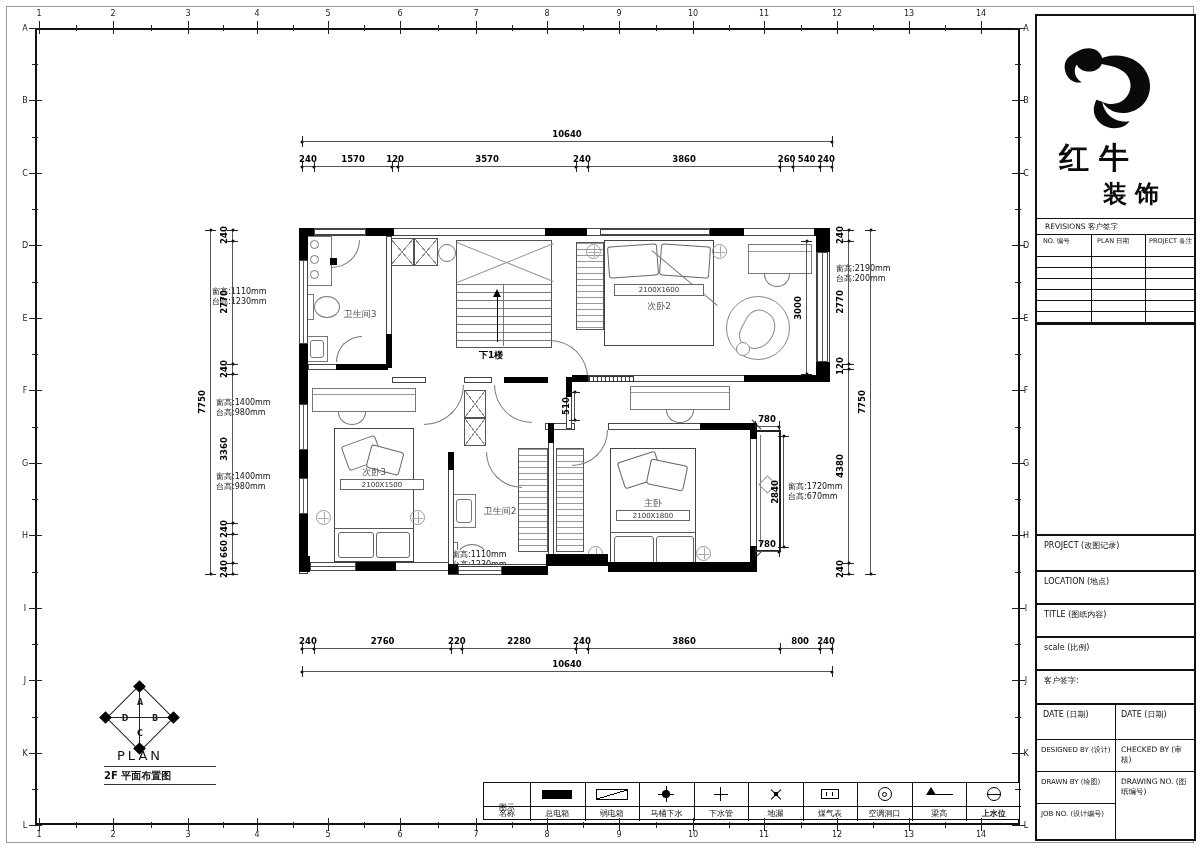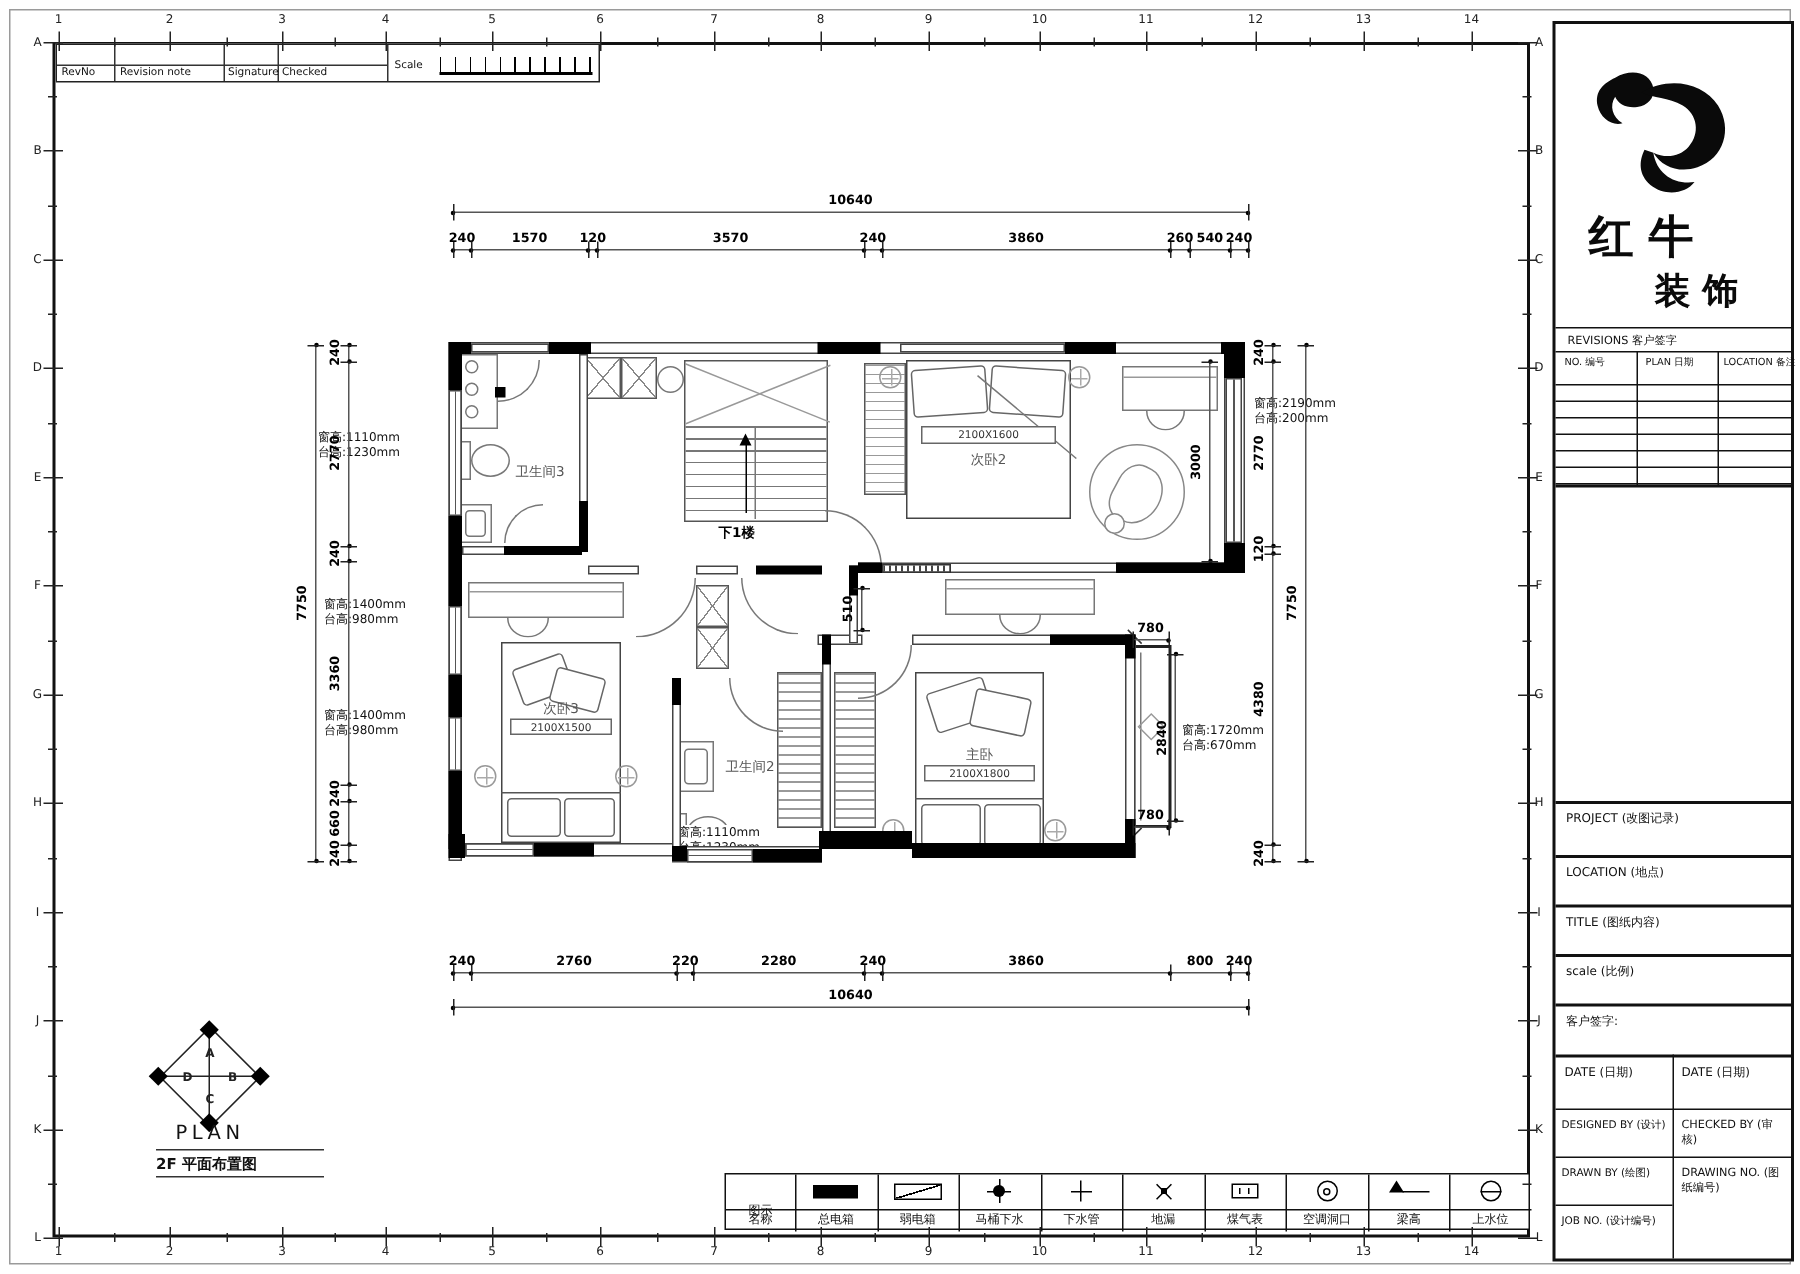--- a/index.html
+++ b/index.html
@@ -44,33 +44,20 @@
   .brand{font-family:"DejaVu Serif",serif;font-weight:bold;color:#0a0a0a;position:absolute;white-space:nowrap}
 </style>
 </head>
 <body>
 
 <div id="sheet">
 
   <div class="thinborder" style="left:6px;top:6px;width:1188px;height:837px"></div>
   <div class="frame" style="left:35px;top:28px;width:985px;height:797px"></div>
 
-  <div class="abs" style="left:37px;top:29px;width:363px;height:26px;border:1px solid #222;box-sizing:border-box;background:#fff">
-    <div class="line" style="left:0;top:13px;width:220px;height:1px"></div>
-    <div class="line" style="left:38px;top:0;width:1px;height:24px"></div>
-    <div class="line" style="left:111px;top:0;width:1px;height:24px"></div>
-    <div class="line" style="left:147px;top:0;width:1px;height:24px"></div>
-    <div class="line" style="left:220px;top:0;width:1px;height:24px"></div>
-    <div class="tb-label" style="left:3px;top:14px;font-size:7px">RevNo</div>
-    <div class="tb-label" style="left:42px;top:14px;font-size:7px">Revision note</div>
-    <div class="tb-label" style="left:114px;top:14px;font-size:7px">Signature</div>
-    <div class="tb-label" style="left:150px;top:14px;font-size:7px">Checked</div>
-    <div class="tb-label" style="left:225px;top:9px;font-size:7px">Scale</div>
-    <div style="position:absolute;left:255px;top:8px;width:102px;height:10px;border-bottom:2px solid #000;background:repeating-linear-gradient(90deg,#000 0 1px,transparent 1px 10px)"></div>
-  </div>
 
   <div class="twall" style="left:456px;top:240px;width:96px;height:108px;border-color:#555"></div>
   <div class="abs" style="left:457px;top:284px;width:94px;height:62px;background:repeating-linear-gradient(180deg,#777 0 1px,transparent 1px 8px)"></div>
   <div class="line" style="left:503px;top:284px;width:1px;height:62px;background:#777"></div>
   <div class="line" style="left:457px;top:242px;width:104px;height:1px;background:#999;transform:rotate(22deg);transform-origin:0 0"></div>
   <div class="line" style="left:457px;top:282px;width:104px;height:1px;background:#999;transform:rotate(-22deg);transform-origin:0 0"></div>
   <div class="line" style="left:497px;top:296px;width:1px;height:46px;background:#000"></div>
   <div style="position:absolute;left:493px;top:289px;width:0;height:0;border-left:4px solid transparent;border-right:4px solid transparent;border-bottom:8px solid #000"></div>
   <div class="dim" style="left:479px;top:349px;font-size:9px">下1楼</div>
 
@@ -109,21 +96,21 @@
   <div class="line" style="left:631px;top:392px;width:98px;height:1px;background:#999"></div>
   <div class="arc" style="left:666px;top:410px;width:28px;height:13px;border-width:0 1px 1px 1px;border-radius:0 0 50% 50%/0 0 100% 100%"></div>
 
   <div class="furn" style="left:312px;top:388px;width:104px;height:24px"></div>
   <div class="line" style="left:313px;top:394px;width:102px;height:1px;background:#999"></div>
   <div class="arc" style="left:338px;top:412px;width:28px;height:13px;border-width:0 1px 1px 1px;border-radius:0 0 50% 50%/0 0 100% 100%"></div>
   <div class="furn2" style="left:334px;top:428px;width:80px;height:134px"></div>
   <div class="pillow" style="left:344px;top:440px;width:36px;height:26px;transform:rotate(-20deg)"></div>
   <div class="pillow" style="left:368px;top:448px;width:34px;height:24px;transform:rotate(15deg)"></div>
   <div class="rlabel" style="left:374px;top:466px">次卧3</div>
-  <div class="sizebox" style="left:340px;top:479px;width:68px;height:11px">2100X1500</div>
+  <div class="sizebox" style="left:340px;top:479px;width:84px;height:11px">2100X1500</div>
   <div class="line" style="left:334px;top:528px;width:80px;height:1px;background:#555"></div>
   <div class="pillow" style="left:338px;top:532px;width:36px;height:26px"></div>
   <div class="pillow" style="left:376px;top:532px;width:34px;height:26px"></div>
   <div class="fan" style="left:316px;top:510px"></div>
   <div class="fan" style="left:410px;top:510px"></div>
 
   <div class="xbox" style="left:464px;top:390px;width:22px;height:28px"></div>
   <div class="xbox" style="left:464px;top:418px;width:22px;height:28px"></div>
 
   <div class="furn" style="left:452px;top:494px;width:24px;height:34px"></div>
@@ -233,39 +220,39 @@
       </div>
       <div class="line" style="left: 373.333px; top: 0px; width: 1px; height: 38px; background: rgb(17, 17, 17);"></div>
       <div class="legend-name" style="left: 400.611px; top: 30px;">空调洞口</div>
       <div style="position: absolute; left: 393.611px; top: 4px; width: 14px; height: 14px; border: 1px solid rgb(0, 0, 0); border-radius: 50%; box-sizing: border-box;"></div>
       <div style="position: absolute; left: 398.111px; top: 8.5px; width: 5px; height: 5px; border: 1px solid rgb(0, 0, 0); border-radius: 50%; box-sizing: border-box;"></div>
       <div class="line" style="left: 427.889px; top: 0px; width: 1px; height: 38px; background: rgb(17, 17, 17);"></div>
       <div class="legend-name" style="left: 455.167px; top: 30px;">梁高</div>
       <div style="position: absolute; left: 442.167px; top: 4px; width: 0px; height: 0px; border-left: 5px solid transparent; border-right: 5px solid transparent; border-bottom: 8px solid rgb(0, 0, 0);"></div>
       <div style="position: absolute; left: 451.167px; top: 11px; width: 18px; height: 1px; background: rgb(0, 0, 0);"></div>
       <div class="line" style="left: 482.444px; top: 0px; width: 1px; height: 38px; background: rgb(17, 17, 17);"></div>
-      <div class="legend-name" style="left: 509.722px; top: 30px;">上水位</div>
+      <div class="legend-name" style="left: 509.722px; top: 30px; font-weight: bold;">上水位</div>
       <div style="position: absolute; left: 502.722px; top: 4px; width: 14px; height: 14px; border: 1px solid rgb(0, 0, 0); border-radius: 50%; box-sizing: border-box;"></div>
       <div style="position: absolute; left: 502.722px; top: 10.5px; width: 14px; height: 1px; background: rgb(0, 0, 0);"></div>
     </div>
 
   <div class="abs" style="left:1035px;top:14px;width:161px;height:827px;border:2px solid #111;box-sizing:border-box;background:#fff">
     <svg width="118" height="96" viewBox="0 0 120 98" style="position:absolute;left:18px;top:26px">
       <path d="M22 10 C34 3 46 7 48 17 C49 24 44 29 37 30 C30 31 24 28 22 23 C18 29 20 37 27 41 C20 43 12 38 10 29 C8 19 14 14 22 10 Z" fill="#0a0a0a"></path>
       <path d="M40 20 C58 9 82 13 92 29 C102 45 96 65 78 71 C66 75 54 71 48 61 C56 65 66 64 72 57 C80 48 78 35 68 29 C58 23 48 24 40 20 Z" fill="#0a0a0a"></path>
       <path d="M48 61 C50 75 62 83 76 81 C70 89 56 91 46 83 C38 76 38 67 42 59 Z" fill="#0a0a0a"></path>
     </svg>
     <div class="brand" style="left:22px;top:122px;font-size:30px;letter-spacing:10px">红牛</div>
     <div class="brand" style="left:66px;top:162px;font-size:24px;letter-spacing:8px">装饰</div>
     <div class="line" style="left:0;top:202px;width:157px;height:1px;background:#111"></div>
     <div class="tb-label" style="left:8px;top:206px;font-size:7.5px">REVISIONS 客户签字</div>
     <div class="line" style="left:0;top:218px;width:157px;height:1px;background:#111"></div>
     <div class="tb-label" style="left:6px;top:221px;font-size:6.5px">NO. 编号</div>
     <div class="tb-label" style="left:60px;top:221px;font-size:6.5px">PLAN 日期</div>
-    <div class="tb-label" style="left:112px;top:221px;font-size:6.5px">LOCATION 备注</div>
+    <div class="tb-label" style="left:112px;top:221px;font-size:6.5px">PROJECT 备注</div>
     <div class="line" style="left:54px;top:218px;width:1px;height:90px;background:#111"></div>
     <div class="line" style="left:108px;top:218px;width:1px;height:90px;background:#111"></div>
     <div id="revrows">
         <div style="position: absolute; left: 0px; top: 230px; width: 157px; height: 11px; border-bottom: 1px solid rgb(17, 17, 17); box-sizing: border-box;"></div>
         <div style="position: absolute; left: 0px; top: 241px; width: 157px; height: 11px; border-bottom: 1px solid rgb(17, 17, 17); box-sizing: border-box;"></div>
         <div style="position: absolute; left: 0px; top: 252px; width: 157px; height: 11px; border-bottom: 1px solid rgb(17, 17, 17); box-sizing: border-box;"></div>
         <div style="position: absolute; left: 0px; top: 263px; width: 157px; height: 11px; border-bottom: 1px solid rgb(17, 17, 17); box-sizing: border-box;"></div>
         <div style="position: absolute; left: 0px; top: 274px; width: 157px; height: 11px; border-bottom: 1px solid rgb(17, 17, 17); box-sizing: border-box;"></div>
         <div style="position: absolute; left: 0px; top: 285px; width: 157px; height: 11px; border-bottom: 1px solid rgb(17, 17, 17); box-sizing: border-box;"></div>
         <div style="position: absolute; left: 0px; top: 296px; width: 157px; height: 11px; border-bottom: 1px solid rgb(17, 17, 17); box-sizing: border-box;"></div>

